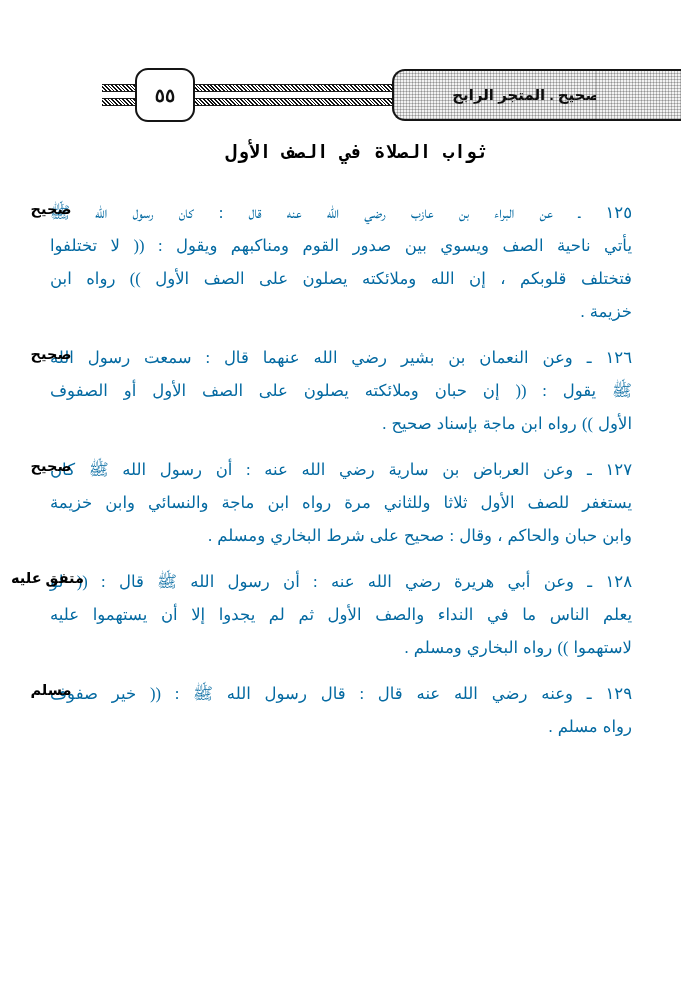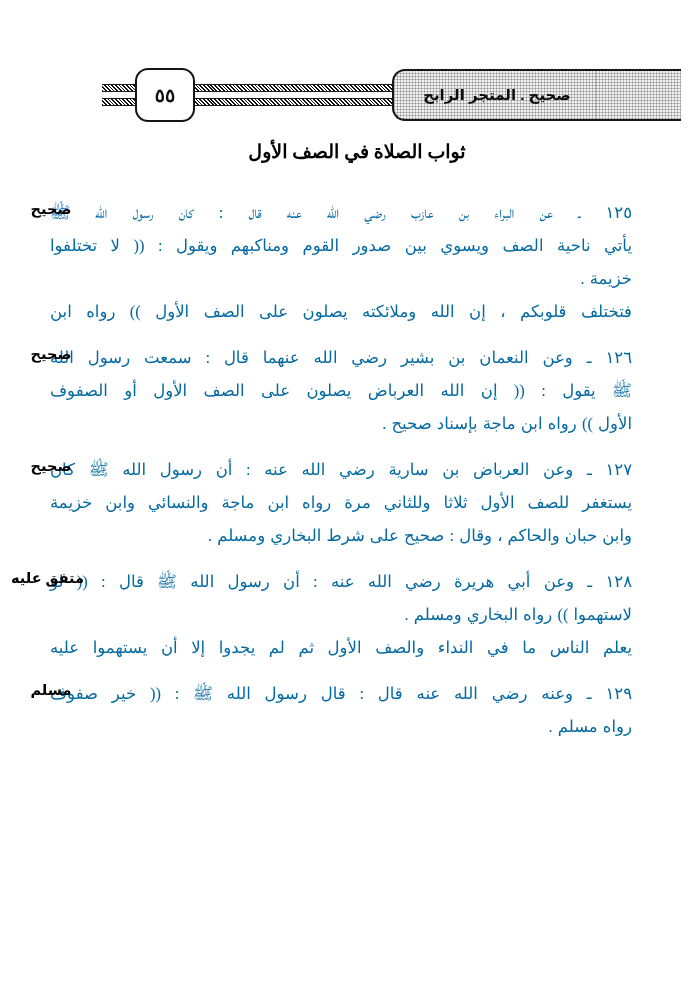--- a/index.html
+++ b/index.html
@@ -82,21 +82,20 @@
     background-color: #f2f2f2;
     background-image:
       repeating-linear-gradient(0deg,
         rgba(0,0,0,0.22) 0px, rgba(0,0,0,0.22) 1px,
         rgba(255,255,255,0) 1px, rgba(255,255,255,0) 3px),
       repeating-linear-gradient(90deg,
         rgba(0,0,0,0.22) 0px, rgba(0,0,0,0.22) 1px,
         rgba(255,255,255,0) 1px, rgba(255,255,255,0) 3px);
     display: flex;
     align-items: center;
-    justify-content: center;
     z-index: 3;
     overflow: hidden;
   }
   .title-plaque-text {
     font-family: "Liberation Sans", "DejaVu Sans", sans-serif;
     font-size: 15px;
     font-weight: 700;
     color: #0d0d0d;
     letter-spacing: 0px;
     white-space: nowrap;
@@ -121,21 +120,21 @@
     z-index: 3;
   }
 
   
   .section-title {
     position: absolute;
     top: 140px;
     left: 0;
     right: 0;
     text-align: center;
-    font-family: Liberation Serif, serif;
+    font-family: Liberation Mono, monospace;
     font-size: 19px;
     font-weight: 700;
     color: #000;
     letter-spacing: 0px;
     margin-left: 20px;
   }
 
   
   .body-area {
     position: absolute;
@@ -206,49 +205,49 @@
 
   <div class="section-title">ثواب الصلاة في الصف الأول</div>
 
   <div class="body-area">
 
     <div class="hadith">
       <div class="grade">صحيح</div>
       <div class="hadith-text">
         <span class="ln">١٢٥ ـ عن البراء بن عازب رضي الله عنه قال : كان رسول الله ﷺ</span>
         <span class="ln">يأتي ناحية الصف ويسوي بين صدور القوم ومناكبهم ويقول : (( لا تختلفوا</span>
+        <span class="ln">فتختلف قلوبكم ، إن الله وملائكته يصلون على الصف الأول )) رواه ابن</span>
         <span class="ln last">خزيمة .</span>
-        <span class="ln">فتختلف قلوبكم ، إن الله وملائكته يصلون على الصف الأول )) رواه ابن</span>
       </div>
     </div>
 
     <div class="hadith">
       <div class="grade">صحيح</div>
       <div class="hadith-text">
         <span class="ln">١٢٦ ـ وعن النعمان بن بشير رضي الله عنهما قال : سمعت رسول الله</span>
-        <span class="ln">ﷺ يقول : (( إن الله العرباض يصلون على الصف الأول أو الصفوف</span>
+        <span class="ln">ﷺ يقول : (( إن حبان وملائكته يصلون على الصف الأول أو الصفوف</span>
         <span class="ln last">الأول )) رواه ابن ماجة بإسناد صحيح .</span>
       </div>
     </div>
 
     <div class="hadith">
       <div class="grade">صحيح</div>
       <div class="hadith-text">
         <span class="ln">١٢٧ ـ وعن العرباض بن سارية رضي الله عنه : أن رسول الله ﷺ كان</span>
         <span class="ln">يستغفر للصف الأول ثلاثا وللثاني مرة رواه ابن ماجة والنسائي وابن خزيمة</span>
         <span class="ln last">وابن حبان والحاكم ، وقال : صحيح على شرط البخاري ومسلم .</span>
       </div>
     </div>
 
     <div class="hadith">
       <div class="grade">متفق عليه</div>
       <div class="hadith-text">
         <span class="ln">١٢٨ ـ وعن أبي هريرة رضي الله عنه : أن رسول الله ﷺ قال : (( لو</span>
+        <span class="ln">يعلم الناس ما في النداء والصف الأول ثم لم يجدوا إلا أن يستهموا عليه</span>
         <span class="ln last">لاستهموا )) رواه البخاري ومسلم .</span>
-        <span class="ln">يعلم الناس ما في النداء والصف الأول ثم لم يجدوا إلا أن يستهموا عليه</span>
       </div>
     </div>
 
     <div class="hadith">
       <div class="grade">مسلم</div>
       <div class="hadith-text">
         <span class="ln">١٢٩ ـ وعنه رضي الله عنه قال : قال رسول الله ﷺ : (( خير صفوف</span>
         <span class="ln last">رواه مسلم .</span>
       </div>
     </div>

